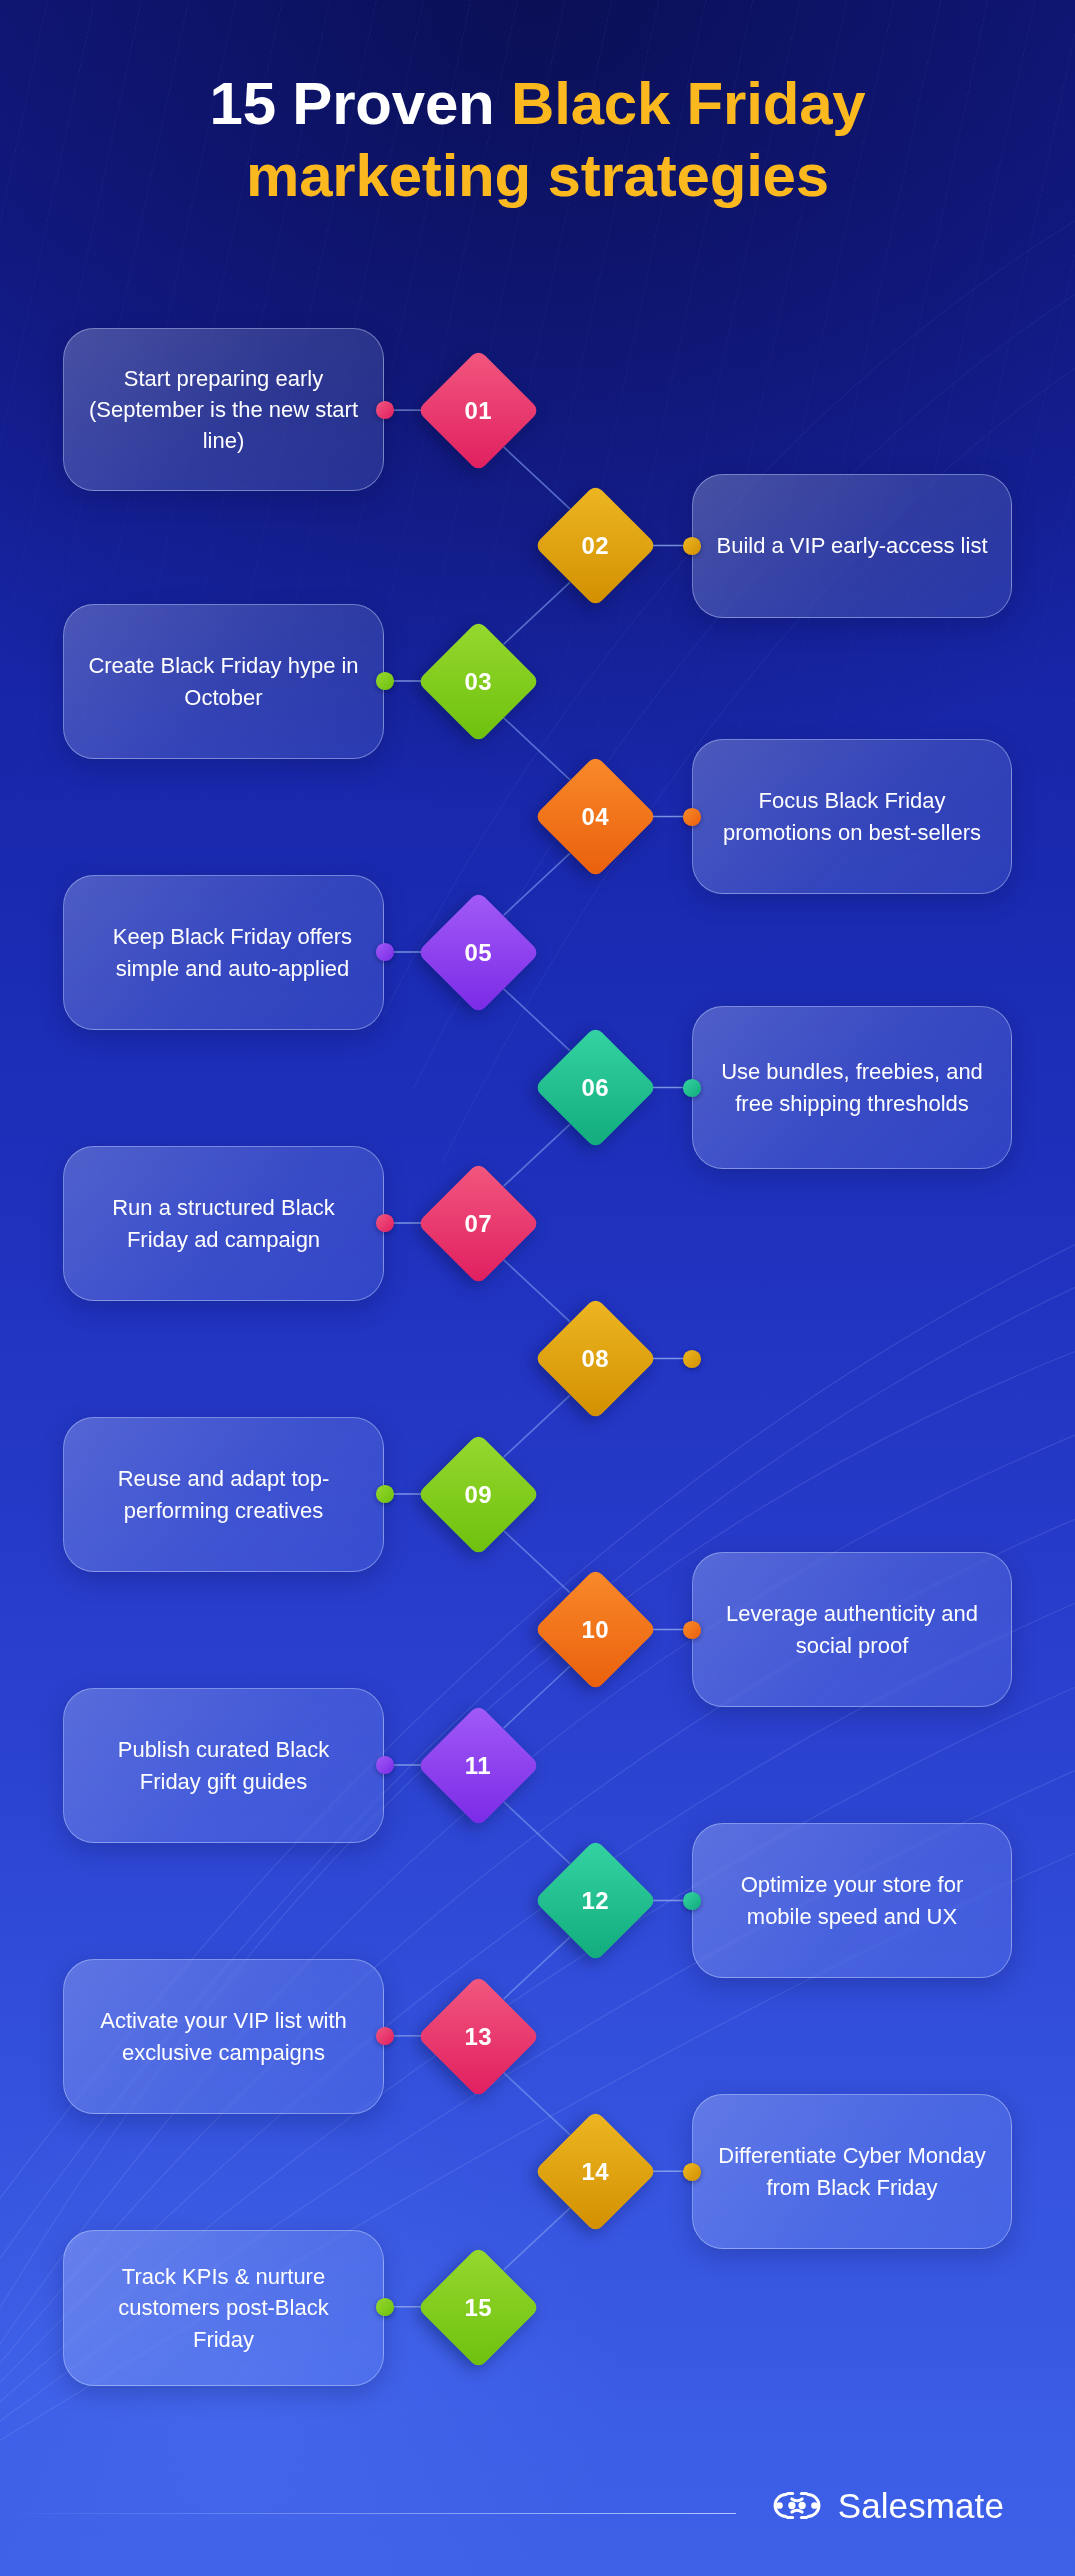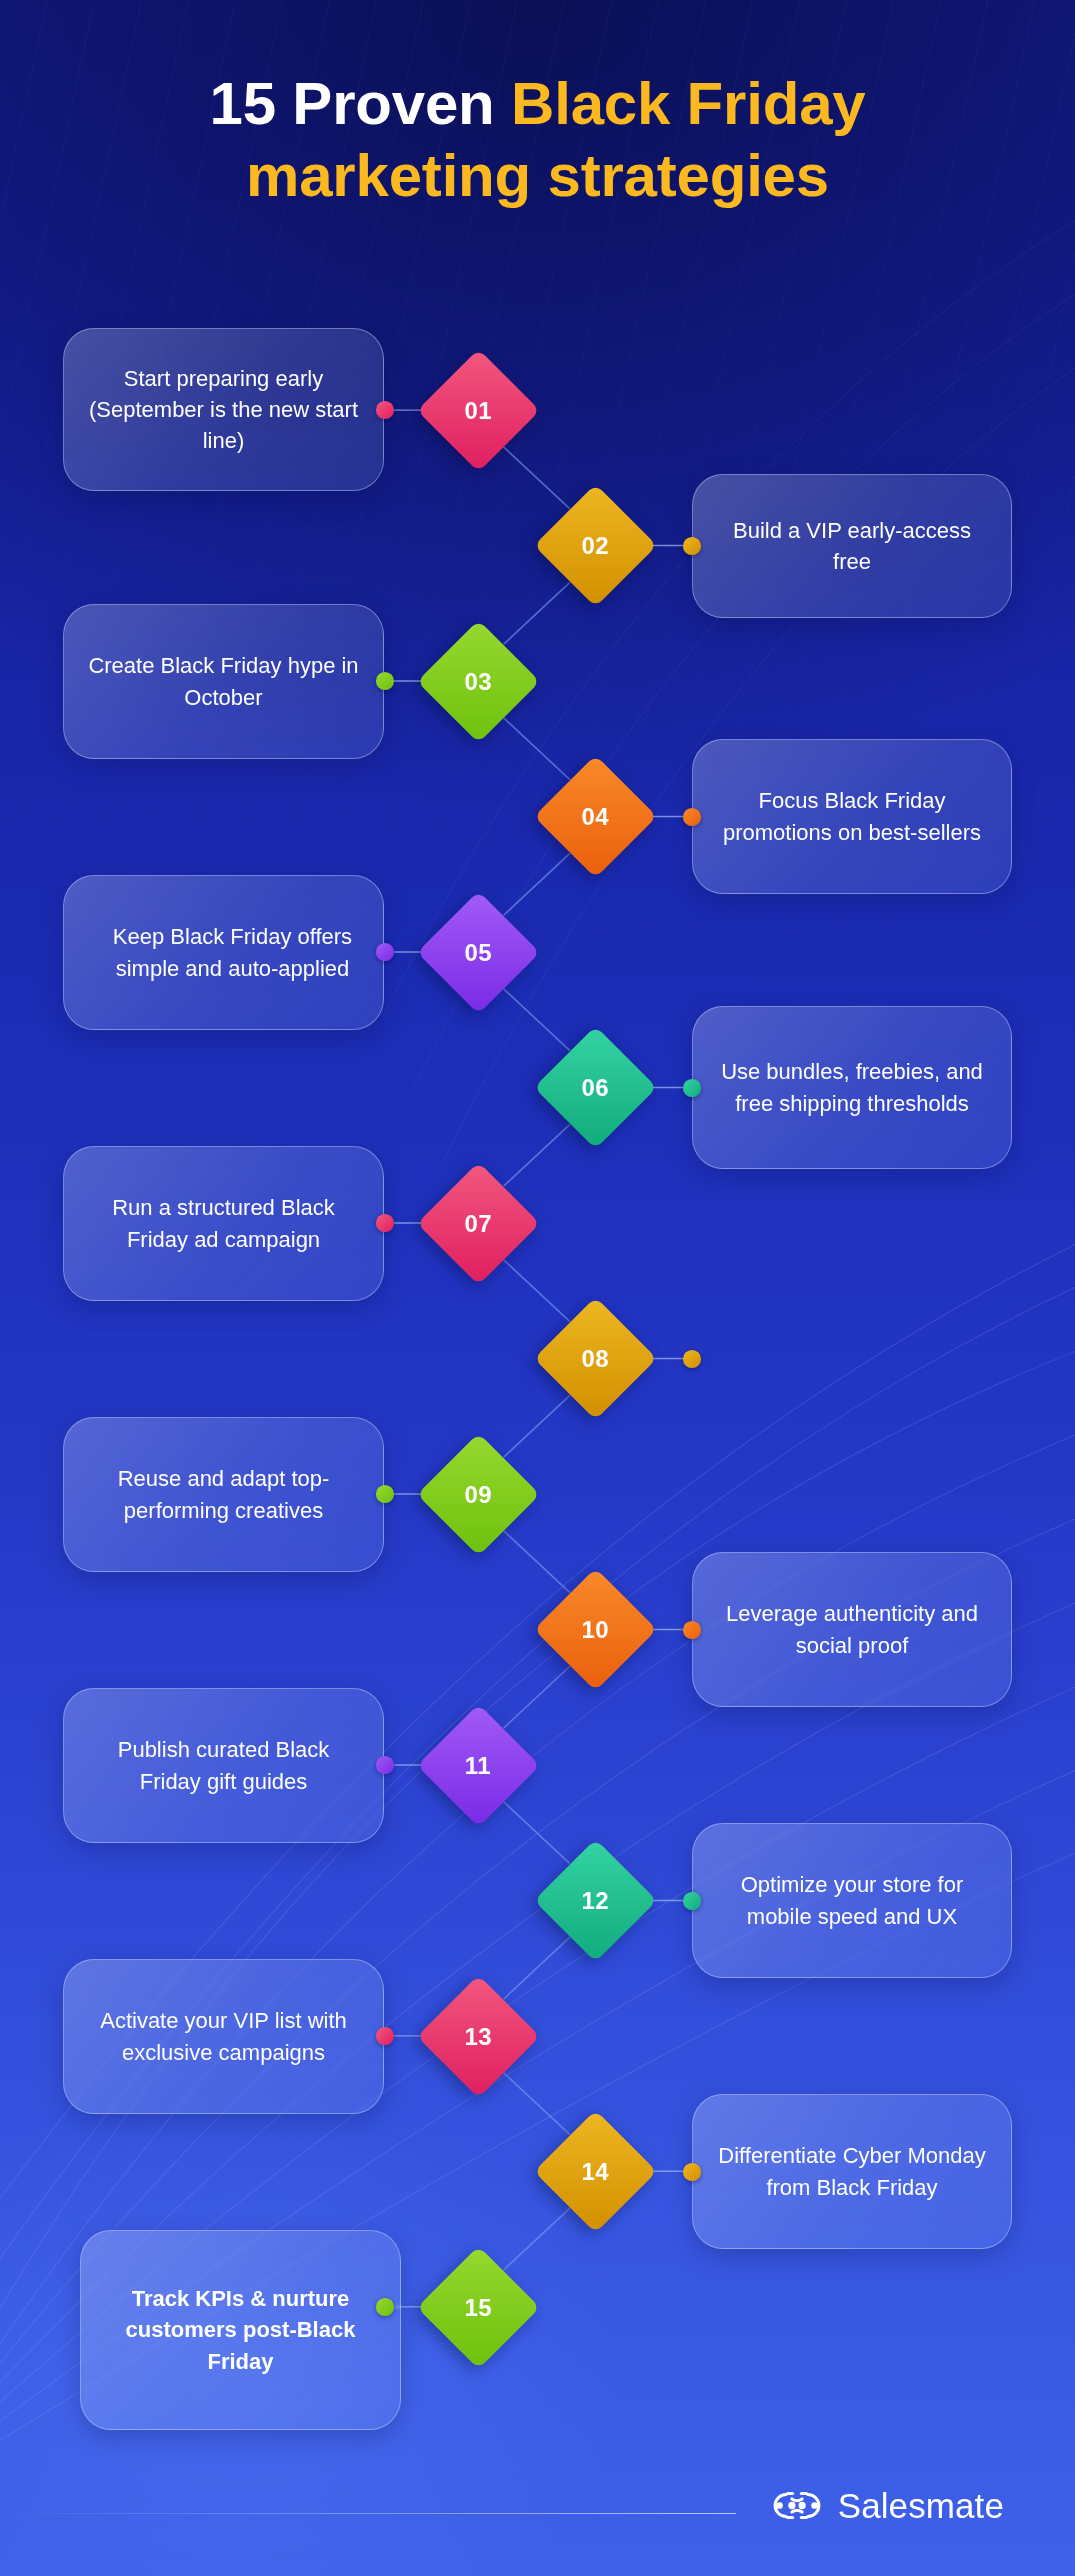--- a/index.html
+++ b/index.html
@@ -234,21 +234,21 @@
 
 <div class="flow" id="flow">
     <div class="card" style="left: 63px; top: 328px; width: 321px; height: 163px;">
       <span>Start preparing early (September is the new start line)</span>
     </div>
     <div class="diamond" style="left: 435px; top: 367px; background: linear-gradient(135deg, rgb(242, 88, 127) 0%, rgb(224, 30, 95) 100%);">
       <div class="num">01</div>
     </div>
     <div class="dot" style="left: 376px; top: 401px; background: linear-gradient(135deg, rgb(242, 88, 127) 0%, rgb(224, 30, 95) 100%);"></div>
     <div class="card" style="left: 692px; top: 474px; width: 320px; height: 144px;">
-      <span>Build a VIP early-access free</span>
+      <span>Build a VIP early-access list</span>
     </div>
     <div class="diamond" style="left: 552px; top: 502px; background: linear-gradient(135deg, rgb(237, 183, 34) 0%, rgb(210, 143, 0) 100%);">
       <div class="num">02</div>
     </div>
     <div class="dot" style="left: 683px; top: 537px; background: linear-gradient(135deg, rgb(237, 183, 34) 0%, rgb(210, 143, 0) 100%);"></div>
     <div class="card" style="left: 63px; top: 604px; width: 321px; height: 155px;">
       <span>Create Black Friday hype in October</span>
     </div>
     <div class="diamond" style="left: 435px; top: 638px; background: linear-gradient(135deg, rgb(150, 217, 47) 0%, rgb(110, 192, 13) 100%);">
       <div class="num">03</div>
@@ -321,21 +321,21 @@
       <div class="num">13</div>
     </div>
     <div class="dot" style="left: 376px; top: 2027px; background: linear-gradient(135deg, rgb(242, 88, 127) 0%, rgb(224, 30, 95) 100%);"></div>
     <div class="card" style="left: 692px; top: 2094px; width: 320px; height: 155px;">
       <span>Differentiate Cyber Monday from Black Friday</span>
     </div>
     <div class="diamond" style="left: 552px; top: 2128px; background: linear-gradient(135deg, rgb(237, 183, 34) 0%, rgb(210, 143, 0) 100%);">
       <div class="num">14</div>
     </div>
     <div class="dot" style="left: 683px; top: 2163px; background: linear-gradient(135deg, rgb(237, 183, 34) 0%, rgb(210, 143, 0) 100%);"></div>
-    <div class="card" style="left: 80px; top: 2230px; width: 321px; height: 200px; font-weight: bold;">
+    <div class="card" style="left: 63px; top: 2230px; width: 321px; height: 156px;">
       <span>Track KPIs &amp; nurture customers post-Black Friday</span>
     </div>
     <div class="diamond" style="left: 435px; top: 2264px; background: linear-gradient(135deg, rgb(150, 217, 47) 0%, rgb(110, 192, 13) 100%);">
       <div class="num">15</div>
     </div>
     <div class="dot" style="left: 376px; top: 2298px; background: linear-gradient(135deg, rgb(150, 217, 47) 0%, rgb(110, 192, 13) 100%);"></div>
   </div>
 
 <div class="footer-rule"></div>
 <div class="footer">

